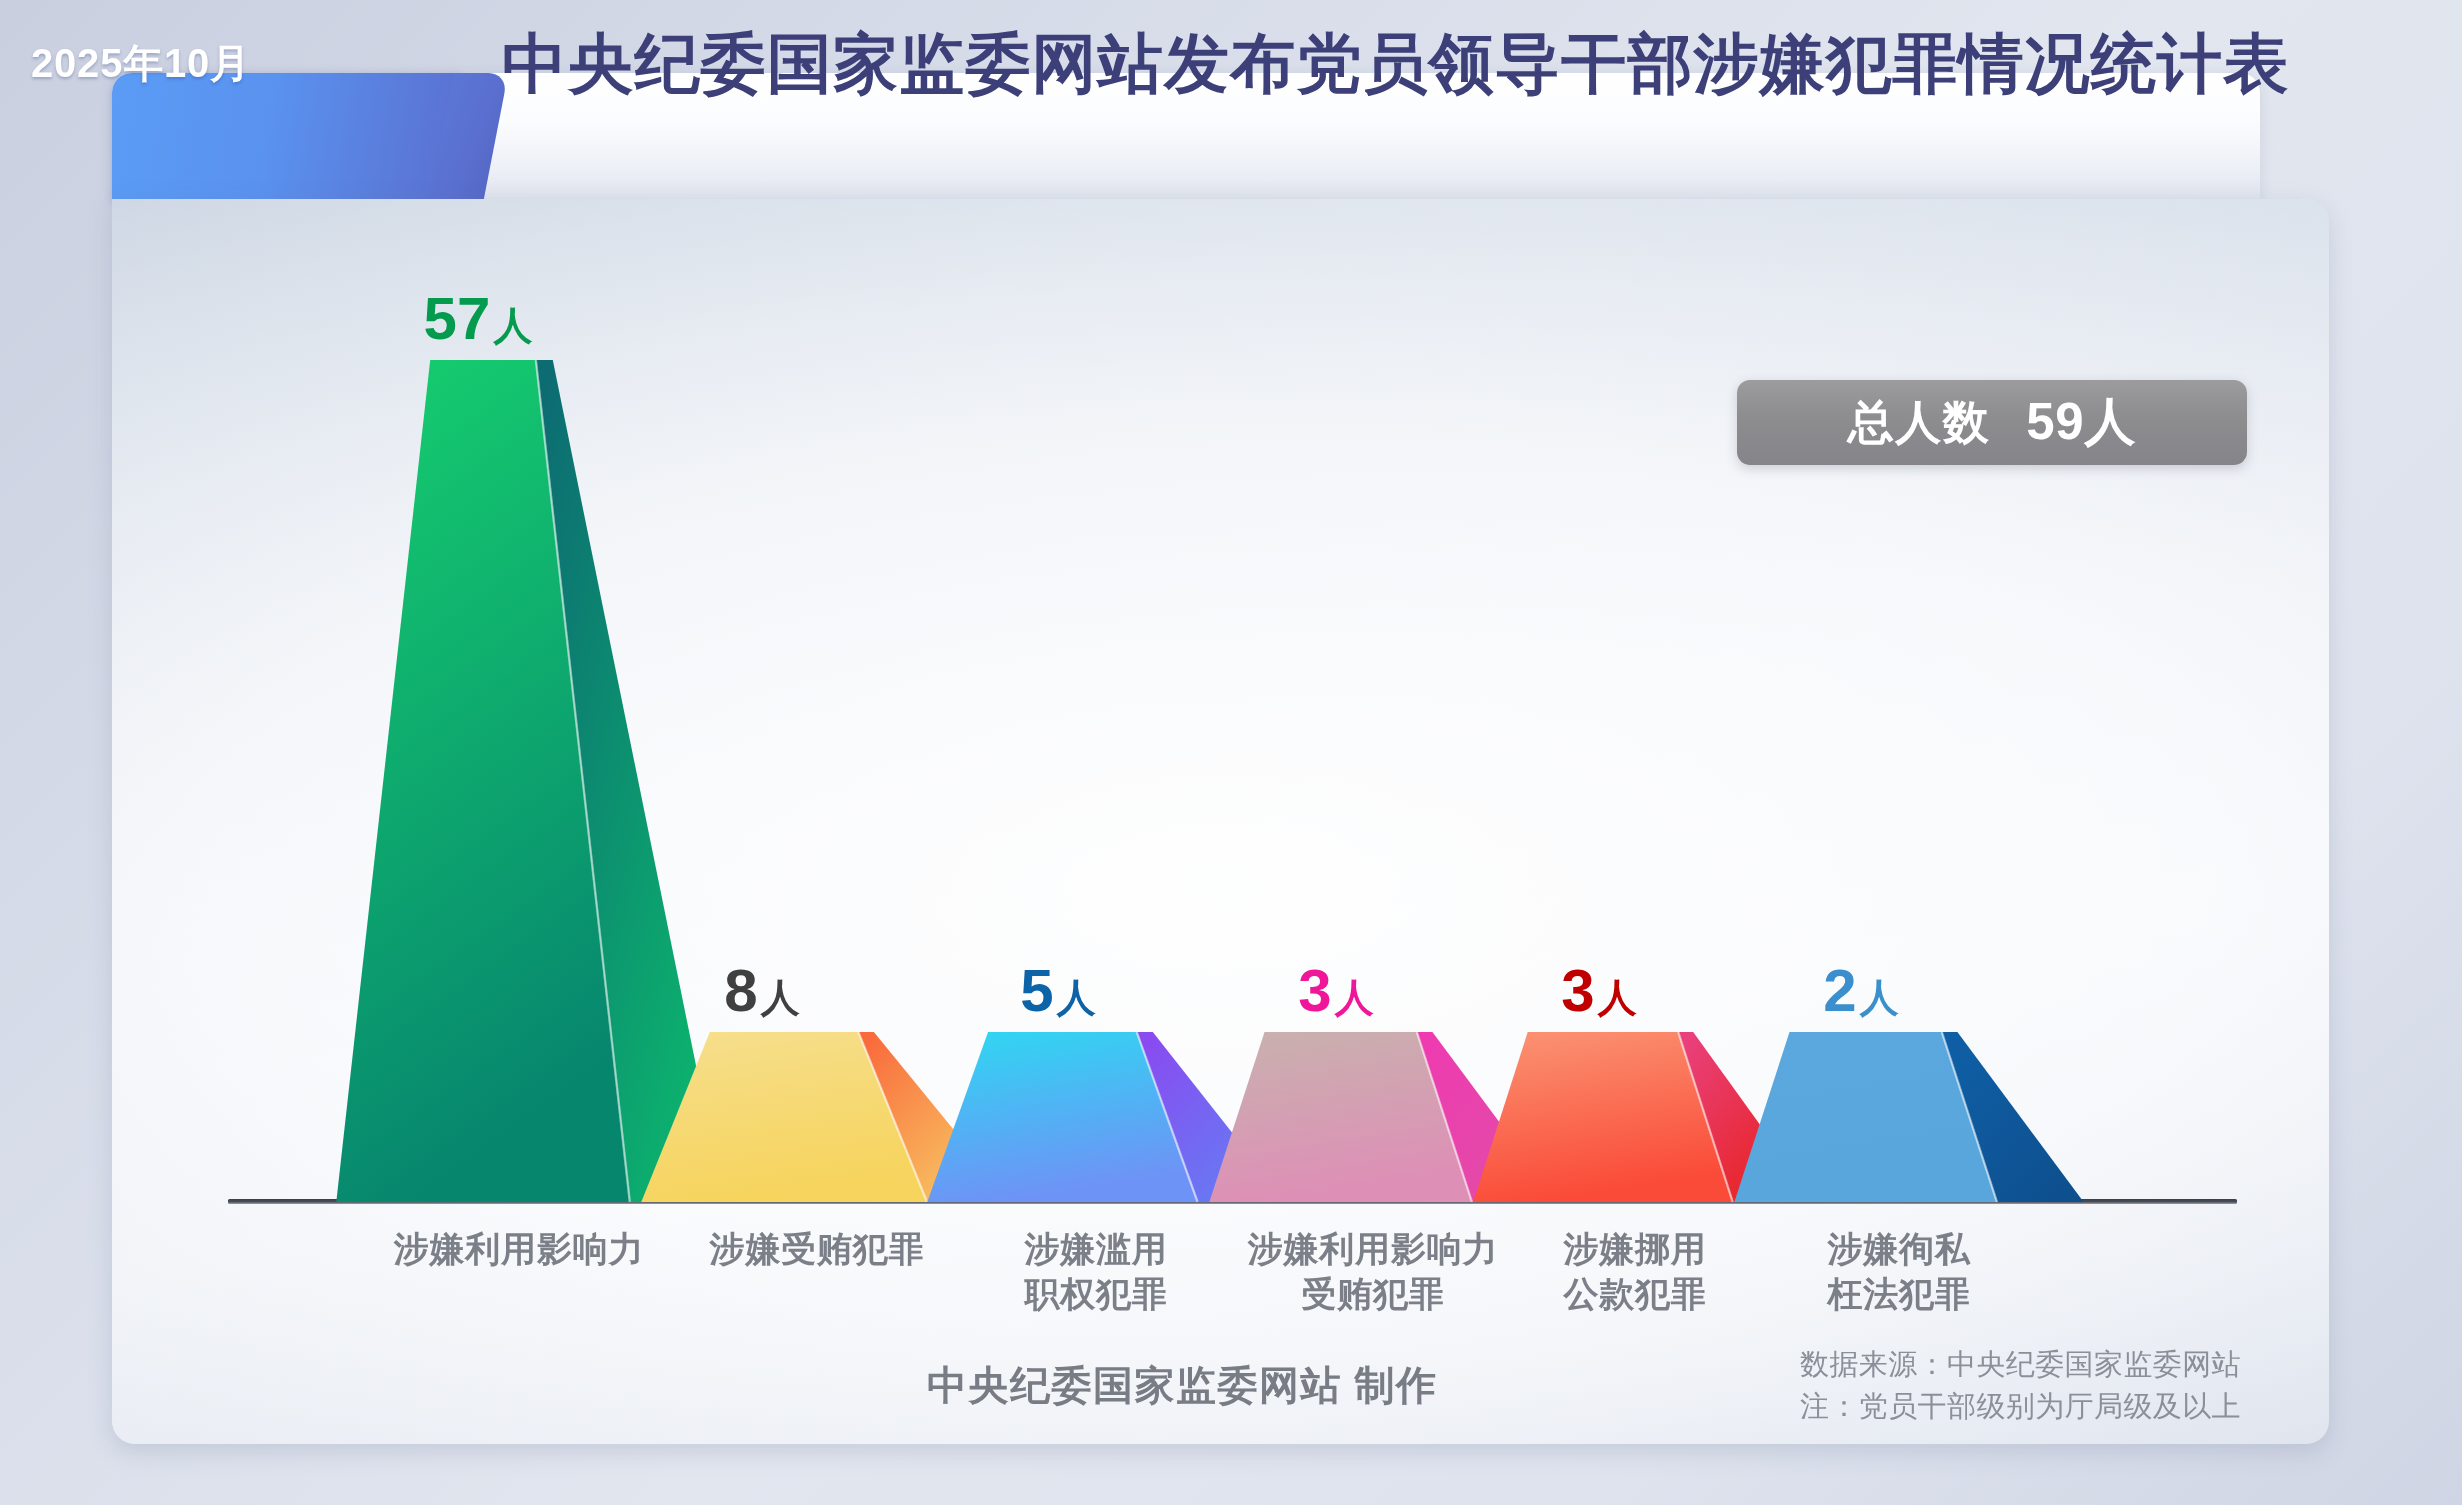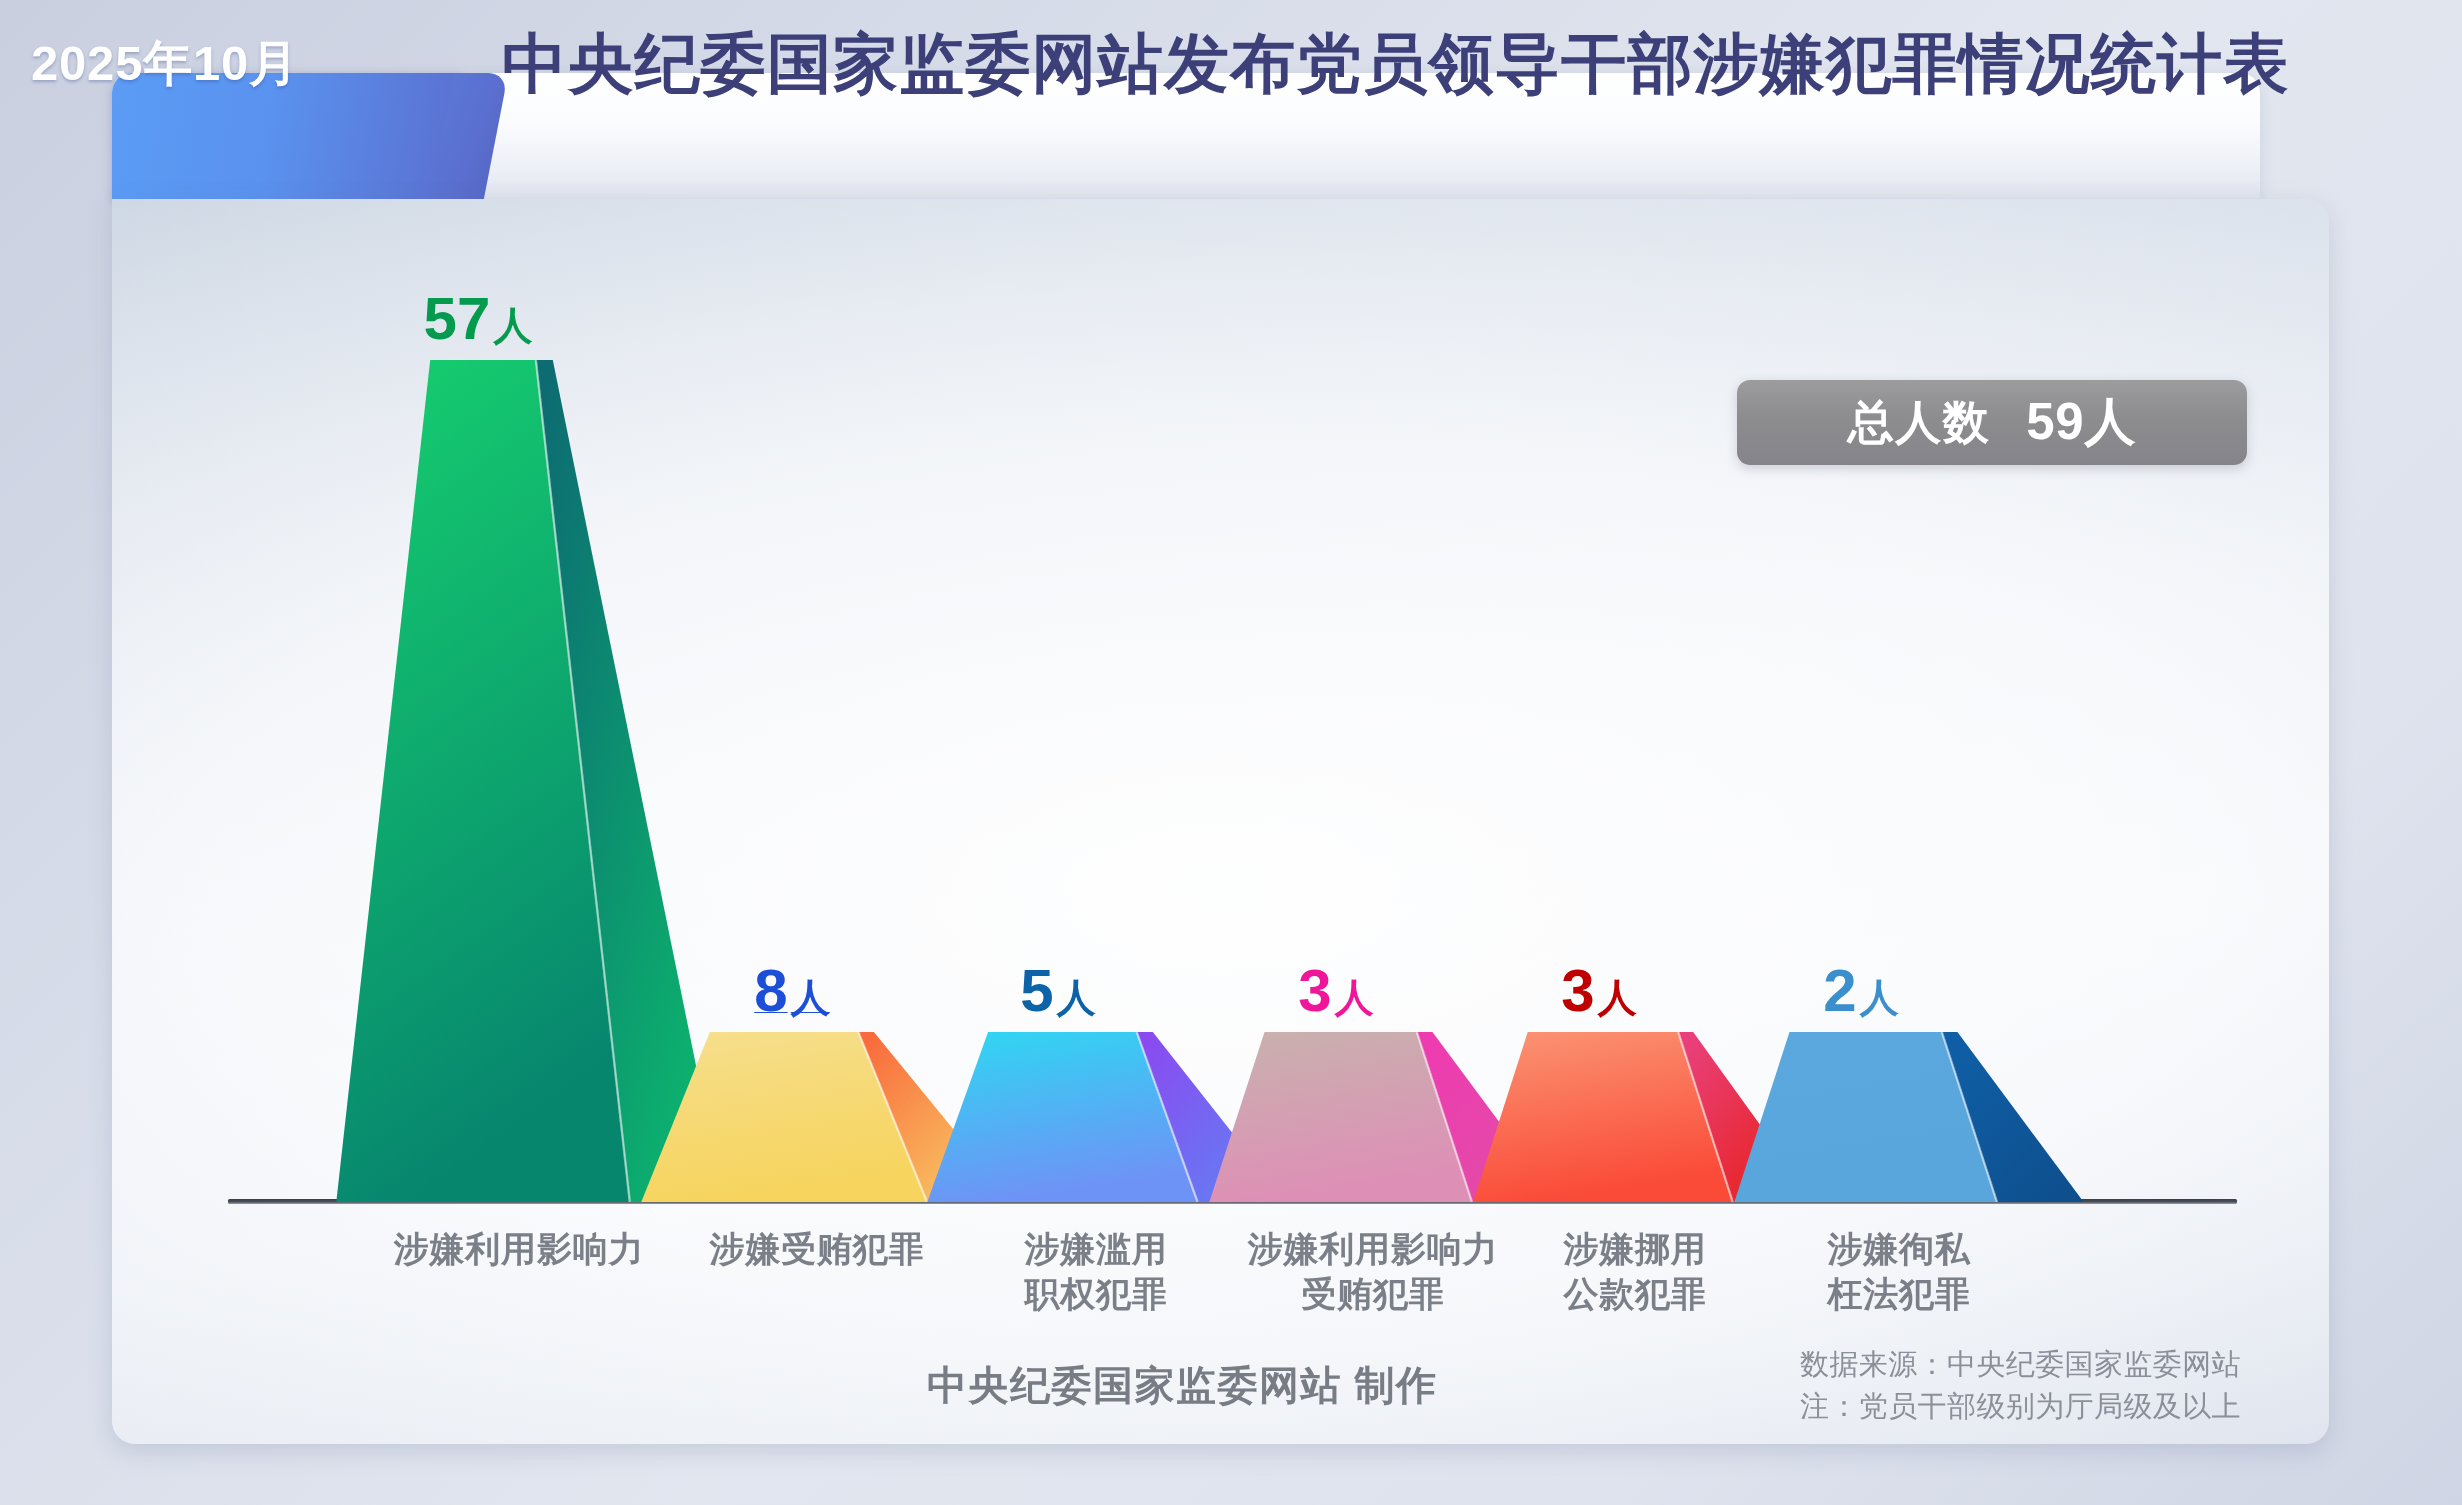--- a/index.html
+++ b/index.html
@@ -27,21 +27,21 @@
     overflow:visible;
   }
   .tab-chip::after{
     content:"";position:absolute;right:-36px;top:0;width:54px;height:127px;
     background:linear-gradient(100deg,#5a77d6 0%,#5a6fcf 60%,#5668c6 100%);
     border-radius:0 20px 0 0;
     transform:skewX(-11deg);
   }
   .tab-label{
     position:absolute;left:31px;top:0;height:127px;line-height:127px;
-    color:#ffffff;font-size:49px;font-weight:bold;letter-spacing:0.8px;
+    color:#ffffff;font-size:40px;font-weight:bold;letter-spacing:0.8px;
     z-index:3;white-space:nowrap;
     text-shadow:0 1.5px 3.1px rgba(40,60,130,.30);
   }
   .main-title{
     position:absolute;left:502px;top:0;height:127px;line-height:127px;
     color:#3c3f78;font-size:65px;font-weight:bold;letter-spacing:1.2px;
     white-space:nowrap;z-index:2;
   }
 
   .body-card{
@@ -150,21 +150,21 @@
           </linearGradient>
           <linearGradient id="g1s" x1="0.1" y1="0" x2="1" y2="1">
             <stop offset="0%" stop-color="#F96A3C"></stop>
             <stop offset="100%" stop-color="#F8D96B"></stop>
           </linearGradient>
         </defs>
         <polygon points="285.2,4 305.18,4 485,224 374,224" fill="url(#g1s)"></polygon>
         <polygon points="4,224 92.8,4 285.2,4 374,224" fill="url(#g1f)"></polygon>
         <line x1="285.2" y1="4" x2="374" y2="224" stroke="rgba(255,255,255,.55)" stroke-width="3"></line>
       </svg>
-          <div class="bar-value" style="color:#1d4ed8; left:154px; transform:translateX(-50%);text-decoration:underline;">
+          <div class="bar-value" style="color:#404040; left:124px; transform:translateX(-50%);">
          <span class="num">8</span><span class="unit">人</span>
        </div>
         </div>
         <div class="bar-wrap" style="left: 812px; top: 830px; bottom: auto;">
       <svg class="bar-svg" width="366" height="173" viewBox="0 0 473.5 224">
         <defs>
           <linearGradient id="g2f" x1="0" y1="0" x2="0.25" y2="1">
             <stop offset="0%" stop-color="#2ED8F2"></stop>
             <stop offset="100%" stop-color="#6E93F6"></stop>
           </linearGradient>

